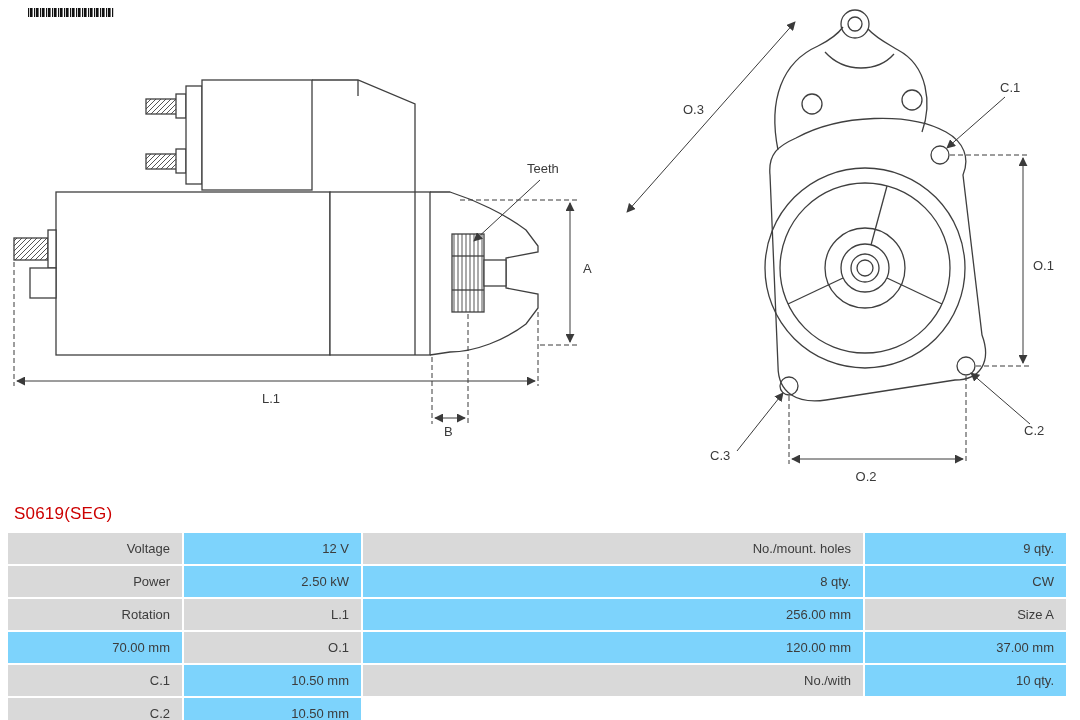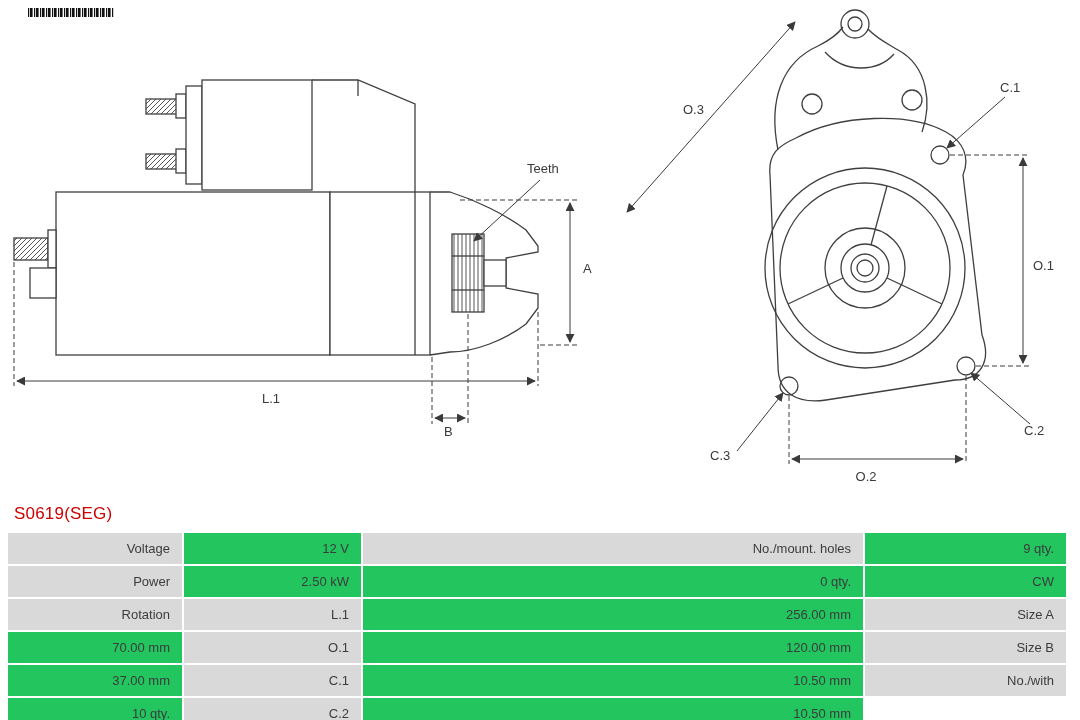--- a/index.html
+++ b/index.html
@@ -4,21 +4,21 @@
 <style>
   html,body{margin:0;padding:0;background:#ffffff;}
   body{font-family:"Liberation Sans","DejaVu Sans",sans-serif;width:1080px;height:720px;overflow:hidden;color:#3c3c3c;}
   .page{position:relative;width:1080px;height:720px;background:#fff;}
   .diagram-wrap{position:relative;width:1080px;height:484px;}
   svg text{font-family:"Liberation Sans","DejaVu Sans",sans-serif;font-size:13px;fill:#3a3a3a;}
   .part-number{margin:20px 0 9px 14px;font-size:17px;color:#cc0000;letter-spacing:.2px;}
   .spec-table{margin-left:8px;width:884px;display:grid;grid-template-columns:174px 177px 500px 201px;grid-auto-rows:31px;gap:2px;background:#fff;}
   .cell{display:flex;align-items:center;justify-content:flex-end;padding-right:12px;box-sizing:border-box;font-size:13px;color:#3c3c3c;}
   .cell.label{background:#d9d9d9;}
-  .cell.value{background:#22c55e;text-align:center;}
+  .cell.value{background:#7dd3fc;text-align:center;}
 </style>
 </head>
 <body>
 
 <div class="page">
 
   <div class="diagram-wrap">
     <svg width="1080" height="484" viewBox="0 0 1080 484">
       <defs>
         <marker id="arr" viewBox="0 0 10 10" refX="9" refY="5" markerWidth="9" markerHeight="9" orient="auto-start-reverse">
@@ -148,33 +148,32 @@
 
   <div class="spec-table">
 
     <div class="cell label">Voltage</div>
     <div class="cell value">12 V</div>
     <div class="cell label">No./mount. holes</div>
     <div class="cell value">9 qty.</div>
 
     <div class="cell label">Power</div>
     <div class="cell value">2.50 kW</div>
-    <div class="cell value">0 qty.</div>
+    <div class="cell value">8 qty.</div>
 
     <div class="cell value">CW</div>
     <div class="cell label">Rotation</div>
     <div class="cell label">L.1</div>
     <div class="cell value">256.00 mm</div>
 
     <div class="cell label">Size A</div>
     <div class="cell value">70.00 mm</div>
     <div class="cell label">O.1</div>
     <div class="cell value">120.00 mm</div>
 
-    <div class="cell label">Size B</div>
     <div class="cell value">37.00 mm</div>
     <div class="cell label">C.1</div>
     <div class="cell value">10.50 mm</div>
 
     <div class="cell label">No./with</div>
     <div class="cell value">10 qty.</div>
     <div class="cell label">C.2</div>
     <div class="cell value">10.50 mm</div>
   </div>
 

